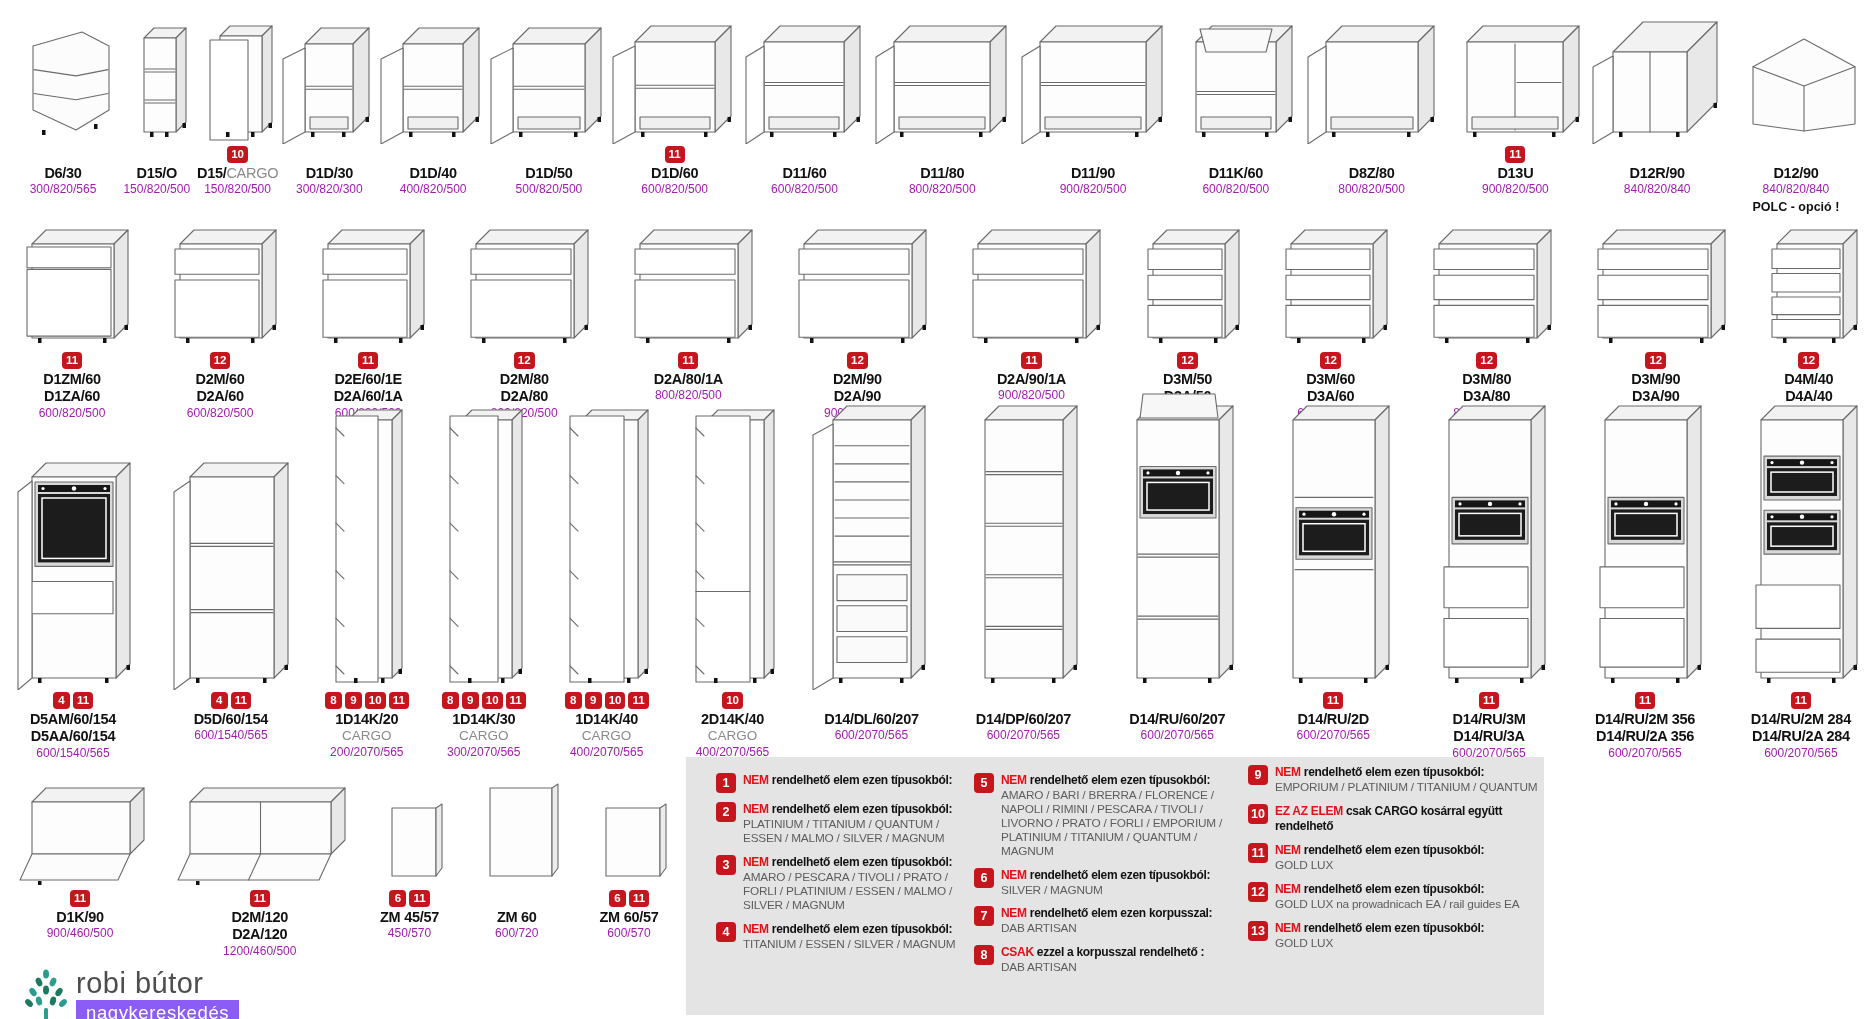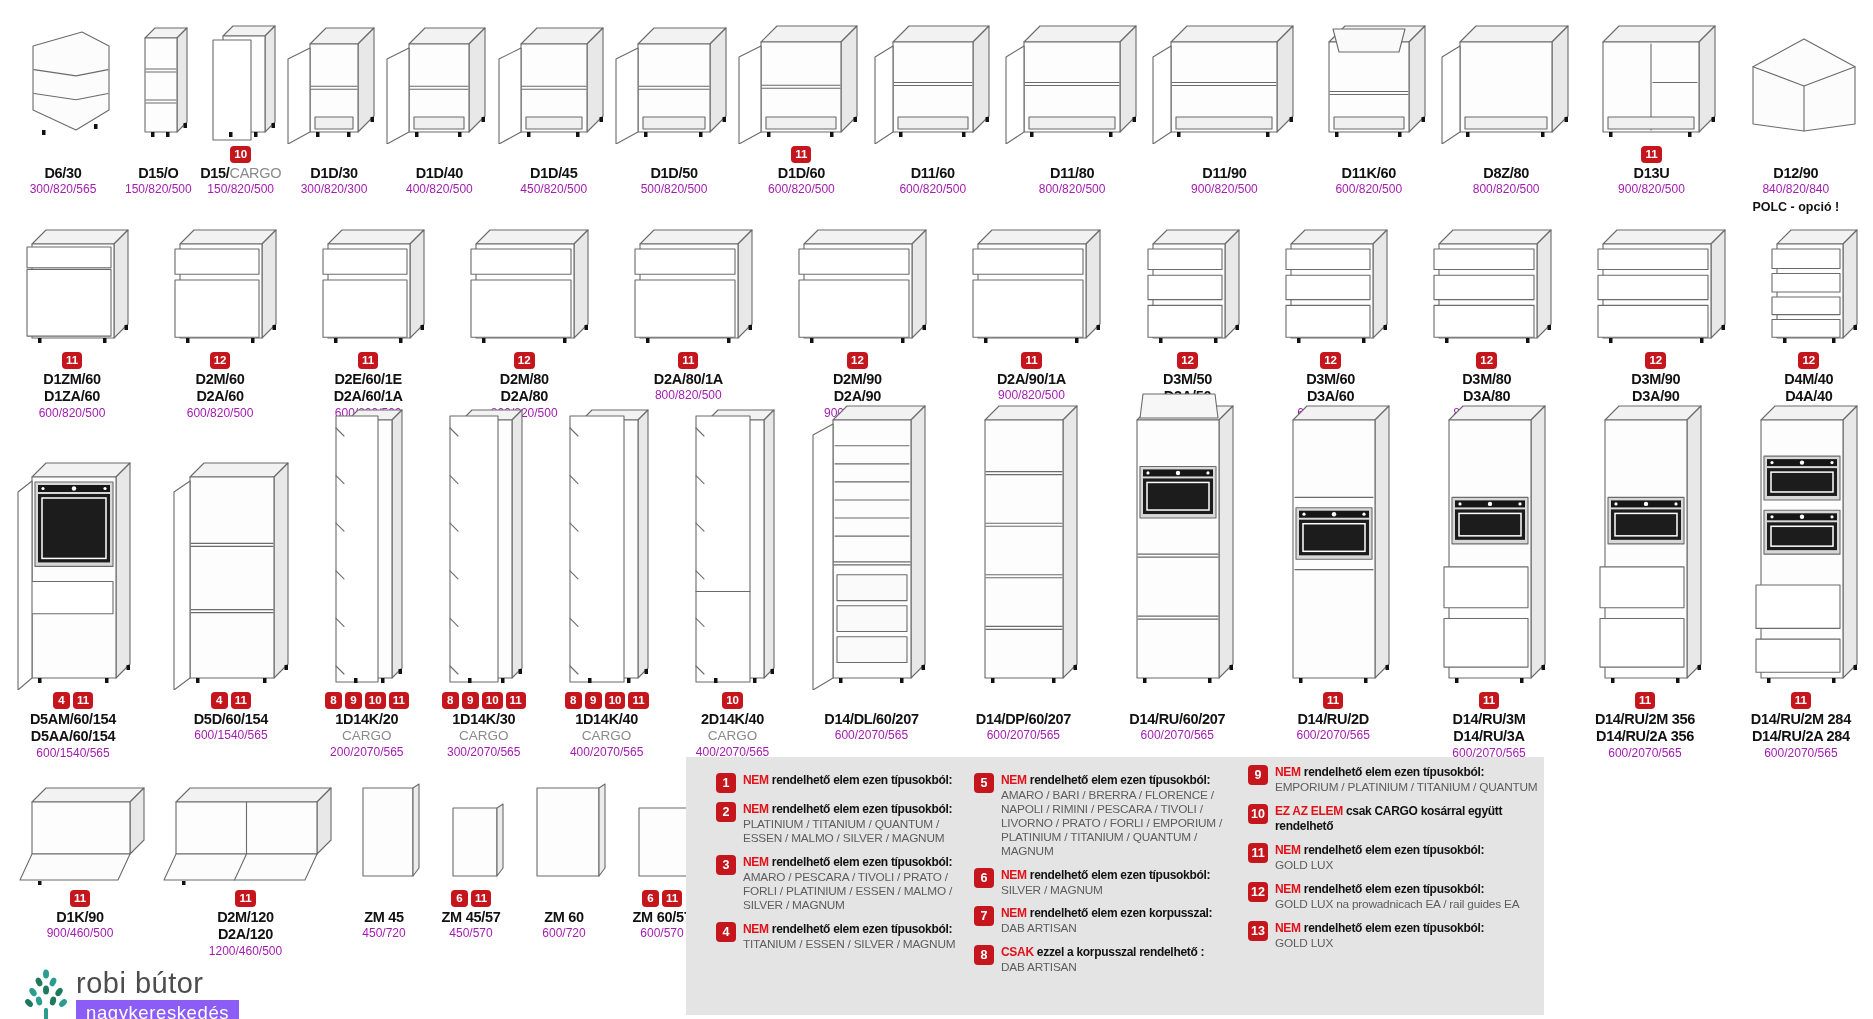--- a/index.html
+++ b/index.html
@@ -132,39 +132,20 @@
           <rect x="49" y="104" width="3.5" height="5" fill="#111"></rect>
           <rect x="72.5" y="89" width="3.5" height="5" fill="#111"></rect>
         </svg>
       </div>
       <div class="badges"></div>
       <div class="nm">D1D/40</div>
       <div class="dims">400/820/500</div>
     </div>
     <div class="cell">
       <div class="fig">
-        <svg width="114" height="132" viewBox="-24 -16 114 132">
-          <polygon points="0,16 16,0 82,0 66,16" fill="#f2f2f2" stroke="#6b6b6b" stroke-width="1.1" stroke-linejoin="round" stroke-linecap="round"></polygon>
-          <polygon points="66,16 82,0 82,88 66,104" fill="#e8e8e8" stroke="#6b6b6b" stroke-width="1.1" stroke-linejoin="round" stroke-linecap="round"></polygon>
-          <rect x="0" y="16" width="66" height="88" fill="#fdfdfd" stroke="#6b6b6b" stroke-width="1.1" stroke-linejoin="round" stroke-linecap="round"></rect>
-          <line x1="1" y1="58.239999999999995" x2="65" y2="58.239999999999995" stroke="#6b6b6b" stroke-width="1.1" stroke-linejoin="round" stroke-linecap="round"></line>
-          <line x1="1" y1="61.239999999999995" x2="65" y2="61.239999999999995" stroke="#6b6b6b" stroke-width="1.1" stroke-linejoin="round" stroke-linecap="round"></line>
-          <rect x="5" y="89" width="56" height="12" fill="#f0f0f0" stroke="#6b6b6b" stroke-width="1.1" stroke-linejoin="round" stroke-linecap="round"></rect>
-          <polygon points="0,20 -22,31 -22,116 0,104" fill="#ffffff" stroke="#6b6b6b" stroke-width="1.1" stroke-linejoin="round" stroke-linecap="round"></polygon>
-          <rect x="6" y="104" width="3.5" height="5" fill="#111"></rect>
-          <rect x="55" y="104" width="3.5" height="5" fill="#111"></rect>
-          <rect x="78.5" y="89" width="3.5" height="5" fill="#111"></rect>
-        </svg>
-      </div>
-      <div class="badges"></div>
-      <div class="nm">D1D/45</div>
-      <div class="dims">450/820/500</div>
-    </div>
-    <div class="cell">
-      <div class="fig">
         <svg width="120" height="132" viewBox="-24 -16 120 132">
           <polygon points="0,16 16,0 88,0 72,16" fill="#f2f2f2" stroke="#6b6b6b" stroke-width="1.1" stroke-linejoin="round" stroke-linecap="round"></polygon>
           <polygon points="72,16 88,0 88,88 72,104" fill="#e8e8e8" stroke="#6b6b6b" stroke-width="1.1" stroke-linejoin="round" stroke-linecap="round"></polygon>
           <rect x="0" y="16" width="72" height="88" fill="#fdfdfd" stroke="#6b6b6b" stroke-width="1.1" stroke-linejoin="round" stroke-linecap="round"></rect>
           <line x1="1" y1="58.239999999999995" x2="71" y2="58.239999999999995" stroke="#6b6b6b" stroke-width="1.1" stroke-linejoin="round" stroke-linecap="round"></line>
           <line x1="1" y1="61.239999999999995" x2="71" y2="61.239999999999995" stroke="#6b6b6b" stroke-width="1.1" stroke-linejoin="round" stroke-linecap="round"></line>
           <rect x="5" y="89" width="62" height="12" fill="#f0f0f0" stroke="#6b6b6b" stroke-width="1.1" stroke-linejoin="round" stroke-linecap="round"></rect>
           <polygon points="0,20 -22,31 -22,116 0,104" fill="#ffffff" stroke="#6b6b6b" stroke-width="1.1" stroke-linejoin="round" stroke-linecap="round"></polygon>
           <rect x="6" y="104" width="3.5" height="5" fill="#111"></rect>
           <rect x="61" y="104" width="3.5" height="5" fill="#111"></rect>
@@ -301,20 +282,37 @@
           <rect x="6" y="106" width="3.5" height="5" fill="#111"></rect>
           <rect x="85" y="106" width="3.5" height="5" fill="#111"></rect>
           <rect x="108.5" y="91" width="3.5" height="5" fill="#111"></rect>
         </svg>
       </div>
       <div class="badges">
         <span class="badge">11</span>
       </div>
       <div class="nm">D13U</div>
       <div class="dims">900/820/500</div>
+    </div>
+    <div class="cell">
+      <div class="fig">
+        <svg width="136" height="138" viewBox="-24 -16 136 138">
+          <polygon points="0,30 30,0 104,0 74,30" fill="#f2f2f2" stroke="#6b6b6b" stroke-width="1.1" stroke-linejoin="round" stroke-linecap="round"></polygon>
+          <polygon points="74,30 104,0 104,80 74,110" fill="#e8e8e8" stroke="#6b6b6b" stroke-width="1.1" stroke-linejoin="round" stroke-linecap="round"></polygon>
+          <rect x="0" y="30" width="74" height="80" fill="#fdfdfd" stroke="#6b6b6b" stroke-width="1.1" stroke-linejoin="round" stroke-linecap="round"></rect>
+          <line x1="37" y1="30" x2="37" y2="110" stroke="#6b6b6b" stroke-width="1.1" stroke-linejoin="round" stroke-linecap="round"></line>
+          <polygon points="0,34 -20,45 -20,122 0,110" fill="#ffffff" stroke="#6b6b6b" stroke-width="1.1" stroke-linejoin="round" stroke-linecap="round"></polygon>
+          <rect x="6" y="110" width="3.5" height="5" fill="#111"></rect>
+          <rect x="63" y="110" width="3.5" height="5" fill="#111"></rect>
+          <rect x="100.5" y="81" width="3.5" height="5" fill="#111"></rect>
+        </svg>
+      </div>
+      <div class="badges"></div>
+      <div class="nm">D12R/90</div>
+      <div class="dims">840/820/840</div>
     </div>
     <div class="cell">
       <div class="fig">
         <svg width="138" height="124" viewBox="-24 -16 138 124">
           <polygon points="2,30.72 53,3 104,30.72 104,88 53,95 2,88" fill="#fcfcfc" stroke="#6b6b6b" stroke-width="1.1" stroke-linejoin="round" stroke-linecap="round"></polygon>
           <polyline points="2,30.72 53,49.92 104,30.72" fill="none" stroke="#6b6b6b" stroke-width="1.1" stroke-linejoin="round" stroke-linecap="round"></polyline>
           <line x1="53" y1="49.92" x2="53" y2="95" stroke="#6b6b6b" stroke-width="1.1" stroke-linejoin="round" stroke-linecap="round"></line>
         </svg>
       </div>
       <div class="badges"></div>
@@ -951,31 +949,20 @@
           <line x1="70.5" y1="14" x2="70.5" y2="66" stroke="#6b6b6b" stroke-width="1.1" stroke-linejoin="round" stroke-linecap="round"></line>
           <line x1="70.5" y1="66" x2="58.5" y2="92" stroke="#6b6b6b" stroke-width="1.1" stroke-linejoin="round" stroke-linecap="round"></line>
         </svg>
       </div>
       <div class="badges">
         <span class="badge">11</span>
       </div>
       <div class="nm">D2M/120</div>
       <div class="nm">D2A/120</div>
       <div class="dims">1200/460/500</div>
-    </div>
-    <div class="cell">
-      <div class="fig">
-        <svg width="90" height="120" viewBox="-24 -16 90 120">
-          <rect x="0" y="4" width="50" height="88" fill="#fdfdfd" stroke="#6b6b6b" stroke-width="1.1" stroke-linejoin="round" stroke-linecap="round"></rect>
-          <polygon points="50,4 56,0 56,84 50,92" fill="#ececec" stroke="#6b6b6b" stroke-width="1.1" stroke-linejoin="round" stroke-linecap="round"></polygon>
-        </svg>
-      </div>
-      <div class="badges"></div>
-      <div class="nm">ZM 45</div>
-      <div class="dims">450/720</div>
     </div>
     <div class="cell">
       <div class="fig">
         <svg width="84" height="100" viewBox="-24 -16 84 100">
           <rect x="0" y="4" width="44" height="68" fill="#fdfdfd" stroke="#6b6b6b" stroke-width="1.1" stroke-linejoin="round" stroke-linecap="round"></rect>
           <polygon points="44,4 50,0 50,64 44,72" fill="#ececec" stroke="#6b6b6b" stroke-width="1.1" stroke-linejoin="round" stroke-linecap="round"></polygon>
         </svg>
       </div>
       <div class="badges">
         <span class="badge">6</span>

